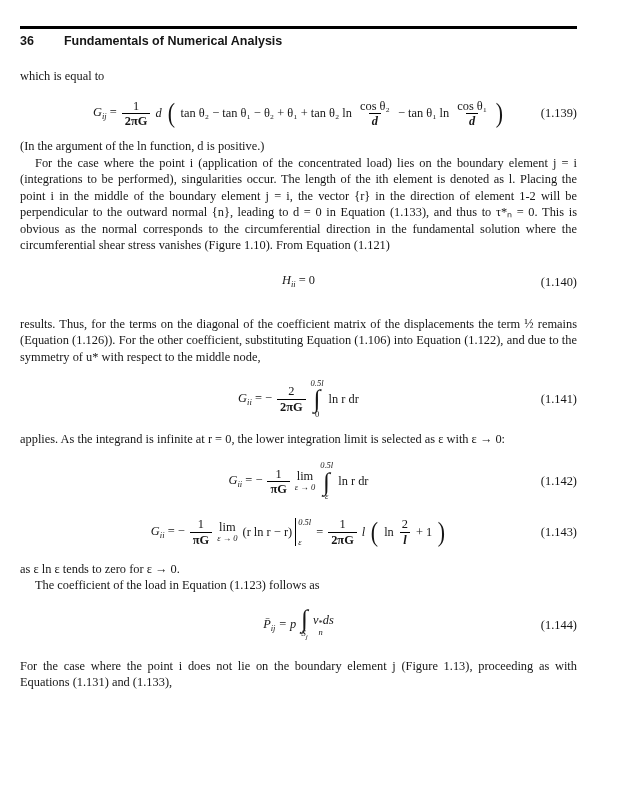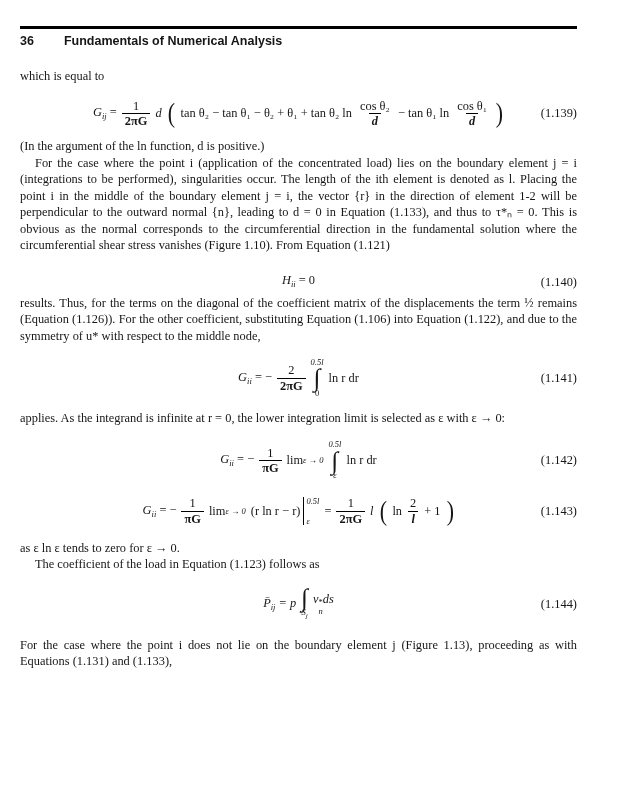--- a/index.html
+++ b/index.html
@@ -47,21 +47,21 @@
   .frac { display:inline-flex; flex-direction:column; align-items:center; text-align:center; line-height:1.15; }
   .frac .num { display:block; padding:0 3px; }
   .frac .den { display:block; border-top:1px solid #000; padding:0 3px;font-weight:bold; }
 
   .bigp { font-size:215%; font-weight:300; line-height:0.9; transform:scaleX(0.82); }
 
   .intgrp { display:inline-flex; flex-direction:column; align-items:center; line-height:1; }
   .intgrp .int-up, .intgrp .int-dn { font-size:8.5px; line-height:1.1; }
   .intgrp .int-sym { font-size:25px; line-height:0.85; }
 
-  .limgrp { display:inline-flex; flex-direction:row; align-items:center; line-height:1.05; }
+  .limgrp { display:inline-flex; flex-direction:column; align-items:center; line-height:1.05; }
   .limgrp .lim-sub { font-size:8.5px; }
 
   .evalgrp {
     display:inline-flex; flex-direction:column; justify-content:space-between;
     height:28px; border-left:1px solid #000; padding-left:2px; margin-left:2px;
     font-size:8.5px; line-height:1;
   }
 
   .vstack { display:inline-flex; flex-direction:column; align-items:flex-start; font-size:8.5px; line-height:1.05; vertical-align:-2px; }
 
@@ -99,21 +99,21 @@
           <span class="den it">d</span>
         </span>
       <span class="bigp">)</span>
     </span>
     <span class="eq-num">(1.139)</span>
   </div>
 
   <p class="para mt-sm">(In the argument of the ln function, d is positive.)</p>
   <p class="para indent">For the case where the point i (application of the concentrated load) lies on the boundary element j = i (integrations to be performed), singularities occur. The length of the ith element is denoted as l. Placing the point i in the middle of the boundary element j = i, the vector {r} in the direction of element 1-2 will be perpendicular to the outward normal {n}, leading to d = 0 in Equation (1.133), and thus to τ*ₙ = 0. This is obvious as the normal corresponds to the circumferential direction in the fundamental solution where the circumferential shear stress vanishes (Figure 1.10). From Equation (1.121)</p>
 
-  <div class="eq-row" style="margin-top:16px; margin-bottom:1px;">
+  <div class="eq-row" style="margin-top:16px; margin-bottom:22px;">
     <span class="eq">
       <span class="tok"><span class="it">H</span><sub class="it">ii</sub> <span>= 0</span></span>
     </span>
     <span class="eq-num">(1.140)</span>
   </div>
 
   <p class="para">results. Thus, for the terms on the diagonal of the coefficient matrix of the displacements the term ½ remains (Equation (1.126)). For the other coefficient, substituting Equation (1.106) into Equation (1.122), and due to the symmetry of u* with respect to the middle node,</p>
 
   <div class="eq-row" style="margin-top:14px; margin-bottom:12px;">
     <span class="eq">

